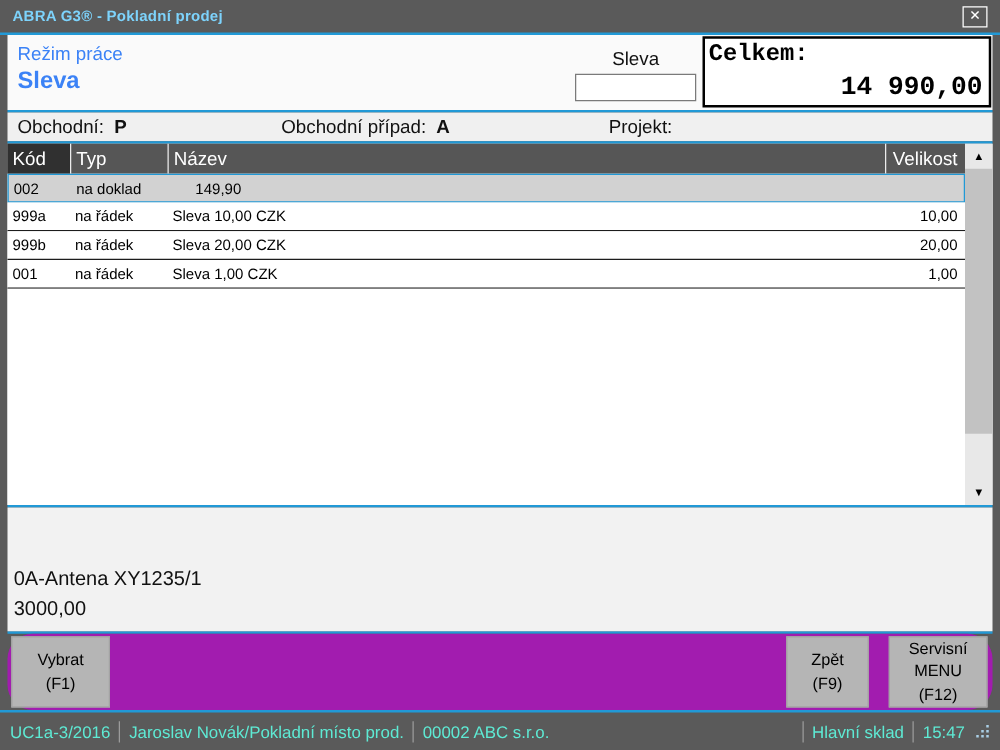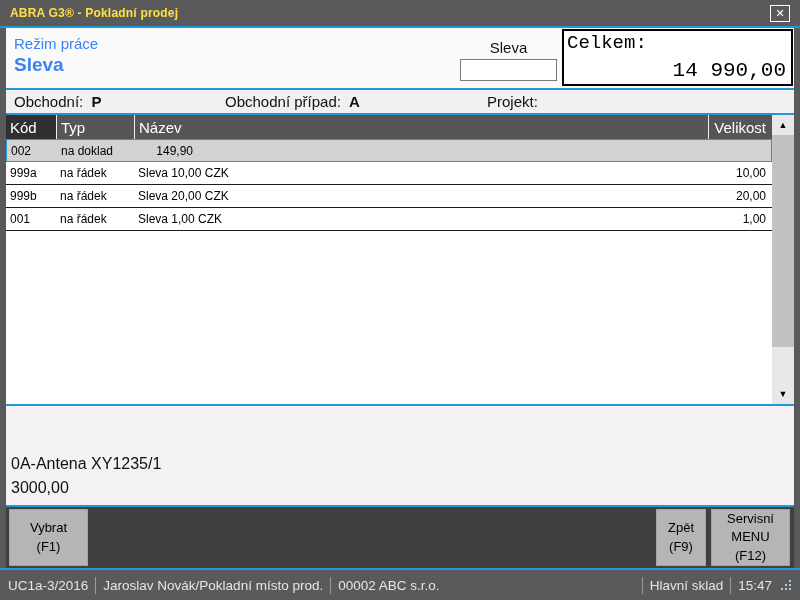--- a/index.html
+++ b/index.html
@@ -6,39 +6,39 @@
   html,body { margin:0; padding:0; }
   body {
     width:800px; height:600px; overflow:hidden;
     font-family:"Liberation Sans", sans-serif;
     -webkit-font-smoothing:antialiased;
   }
   .window { width:800px; height:600px; background:#5a5a5a; position:relative; }
 
   
   .titlebar { height:26px; display:flex; align-items:center; padding:0 10px; }
-  .title { flex:1; color:#fde047; font-size:12px; font-weight:bold; letter-spacing:.2px; }
+  .title { flex:1; color:#7dd3fc; font-size:12px; font-weight:bold; letter-spacing:.2px; }
   .close-btn { width:20px; height:17px; border:1px solid #fff; display:flex; align-items:center;
                justify-content:center; color:#fff; font-size:11px; line-height:1; cursor:default; }
 
   .accent { height:2px; background:#2199d6; }
   .body { margin:0 6px; }
 
   
   .header-panel { height:60px; background:#fafafa; position:relative; }
   .mode { position:absolute; left:8px; top:7px; color:#3b82f6; }
   .mode-label { font-size:15px; }
   .mode-value { font-size:19px; font-weight:bold; margin-top:2px; }
   .discount-group { position:absolute; right:237px; top:11px; width:97px; text-align:center; }
   .discount-label { font-size:15px; color:#111; margin-bottom:3px; }
   .discount-input { width:97px; height:22px; border:1px solid #7a7a7a; background:#fff;
                     font-size:15px; padding:0 3px; font-family:inherit; }
   .celkem-box { position:absolute; right:1px; top:1px; width:231px; height:57px;
                 background:#fff; border:2px solid #000;
-                font-family:"Liberation Mono","DejaVu Sans Mono",monospace; font-weight:normal; }
+                font-family:"Liberation Mono","DejaVu Sans Mono",monospace; font-weight:bold; }
   .celkem-label { font-size:19px; padding:1px 3px; }
   .celkem-value { position:absolute; right:5px; bottom:2px; font-size:21px; }
 
   
   .context-bar { height:23px; background:#f0f0f0; display:flex; align-items:center;
                  font-size:15px; padding-left:8px; color:#111; }
   .ctx-seg1 { width:211px; } .ctx-seg2 { width:262px; } .ctx-seg3 { flex:1; }
   .ctx-val { font-weight:bold; margin-left:4px; }
 
   
@@ -72,31 +72,31 @@
   .summary-left { flex:1; background:#f2f2f2; position:relative; font-size:16px; color:#111; }
   .item-name  { position:absolute; left:5px; top:49px; }
   .item-price { position:absolute; left:5px; top:73px; }
   .summary-right { width:225px; background:#fff; border-left:2px solid #2199d6; padding:3px 7px 0 7px; }
   .swv-label { font-size:16px; font-weight:bold; }
   .swv-value { font-size:22px; font-weight:bold; text-align:right; margin-top:1px; }
   .vat-row { display:flex; justify-content:space-between; font-size:12.5px; margin-top:7px; }
   .vat-row + .vat-row { margin-top:4px; }
 
   
-  .button-bar { height:61px; background:#404040; display:flex; align-items:center; }
+  .button-bar { height:61px; background:#a21caf; display:flex; align-items:center;border-radius:20px; }
   .btn { background:#b5b5b5; border:1px solid #a3a3a3; color:#000; font-size:13px; line-height:1.4;
          text-align:center; font-family:inherit; height:57px; padding:0 2px; cursor:default; }
   .btn-vybrat { width:79px; margin-left:3px; }
   .flex-spacer { flex:1; }
-  .btn-zpet { width:50px; margin-right:5px; }
+  .btn-zpet { width:66px; margin-right:16px; }
   .btn-servis { width:79px; margin-right:4px; }
 
   
   .statusbar { height:30px; display:flex; align-items:center; padding:0 8px;
-               color:#e5e5e5; font-size:13.5px; }
+               color:#5eead4; font-size:13.5px; }
   .sep { width:1px; height:17px; background:#9b9b9b; margin:0 7px; flex:0 0 auto; }
   .push-right { margin-left:auto; }
   .grip { margin-left:8px; display:flex; align-items:flex-end; }
 </style>
 </head>
 <body>
 
 <div class="window">
 
   <div class="titlebar">

